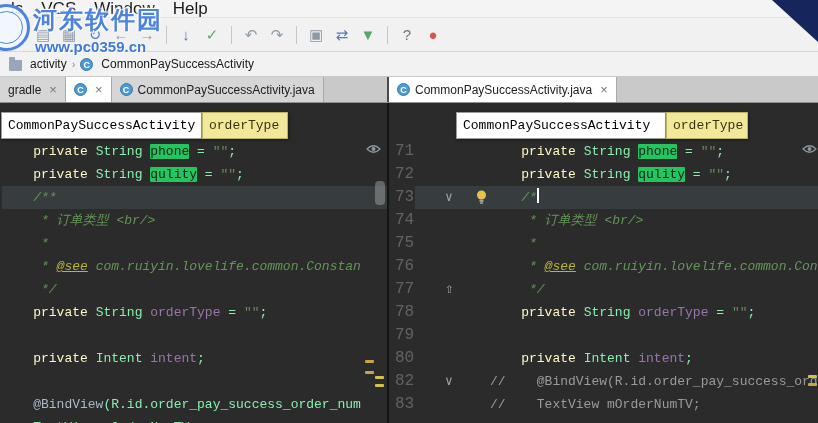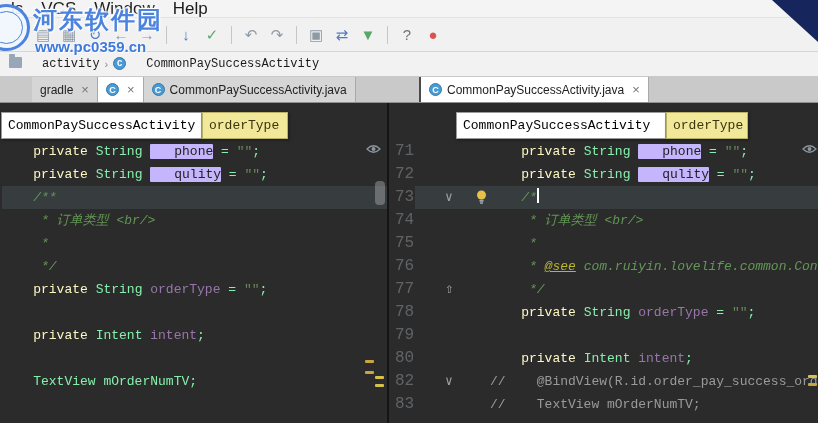--- a/index.html
+++ b/index.html
@@ -11,33 +11,33 @@
   .menubar { height:18px; background:#f4f4f4; display:flex; align-items:center;
     font-size:17px; color:#1b1b1b; padding-left:2px; border-bottom:1px solid #e2e2e2; }
   .menu-item { padding:0 9px; height:100%; display:flex; align-items:center; cursor:default; }
   .toolbar { height:34px; background:#f1f1f1; display:flex; align-items:center;
     padding-left:30px; border-bottom:1px solid #d6d6d6; }
   .tbtn { width:22px; height:22px; display:flex; align-items:center; justify-content:center;
     font-size:15px; margin:0 2px; border-radius:3px; }
   .tsep { width:1px; height:18px; background:#c6c6c6; margin:0 6px; }
   .navbar { height:25px; background:#f2f2f2; display:flex; align-items:center;
     font-size:12px; color:#1a1a1a; padding-left:7px; border-bottom:1px solid #c9c9c9; }
-  .crumb { display:flex; align-items:flex-start; gap:20px; padding:0 2px;font-family:Liberation Mono, monospace; }
+  .crumb { display:flex; align-items:flex-end; gap:8px; padding:0 2px; }
   .crumb-sep { color:#8a8a8a; padding:0 3px; font-size:11px; }
   .folder-ic { width:13px; height:11px; background:#97a7b7; border-radius:1px; position:relative; display:inline-block; }
   .folder-ic::before { content:""; position:absolute; top:-3px; left:0; width:6px; height:3px;
     background:#97a7b7; border-radius:1px 1px 0 0; }
   .cls-ic { width:13px; height:13px; border-radius:50%; background:#4a9bd5;
     color:#fff; font-size:9px; font-weight:bold; display:inline-flex;
     align-items:center; justify-content:center; border:1px solid #3779a8; }
 
   
   .tabbar { height:26px; background:#c9c9c9; display:flex; border-bottom:1px solid #8f8f8f; }
   .tabgroup { display:flex; height:100%; overflow:hidden; white-space:nowrap; }
-  .tabgroup.left { width:387px; flex:none;margin-left:32px; }
+  .tabgroup.left { width:387px; flex:none; }
   .tabgroup.right { flex:1; }
   .tab { display:flex; align-items:center; gap:5px; padding:0 8px; font-size:12px;
     color:#222; background:#d6d6d6; border-right:1px solid #a9a9a9; height:100%; }
   .tab.active { background:#ffffff; }
   .tab .close { color:#777; font-size:13px; margin-left:3px; }
   .tab-divider { width:2px; background:#4a4a4a; height:100%; flex:none; }
 
   
   .editors { position:relative; display:flex; height:320px; background:#2b2b2b; }
   .pane { position:relative; overflow:hidden; height:100%; }
@@ -59,21 +59,21 @@
   .gi-bulb { right:3px; }
 
   .t-kw  { color:#fef9c3; }
   .t-pl  { color:#86efac; }
   .t-ann { color:#a9b7c6; }
   .t-fd  { color:#9876aa; }
   .t-st  { color:#6a8759; }
   .t-doc { color:#629755; font-style:italic; }
   .t-see { color:#bbb529; font-style:italic; text-decoration:underline; }
   .t-cm  { color:#9a9a9a; }
-  .t-hlf { background:#c4b5fd; color:#222; border-radius:1px;padding-left:24px; }
+  .t-hlf { background:#22c55e; color:#222; border-radius:1px; }
   .caret { display:inline-block; width:2px; height:15px; background:#fff; vertical-align:-2px; }
 
   
   .popup { position:absolute; top:9px; height:27px; display:flex; align-items:center;
     font-family:"Liberation Mono","DejaVu Sans Mono",monospace; font-size:13px;
     padding-left:6px; z-index:6; box-shadow:1px 1px 3px rgba(0,0,0,.4); }
   .popup.white { background:#ffffff; border:1px solid #9b9b9b; color:#000; }
   .popup.yellow { background:#f2e89a; border:1px solid #b9b164; color:#3a3410; }
 
   
@@ -169,25 +169,27 @@
 
     <div class="pane left">
       <div class="popup white" style="left:1px; width:201px;">CommonPaySuccessActivity</div>
       <div class="popup yellow" style="left:202px; width:86px;">orderType</div>
       <div class="code-area" id="left-code">
           <div class="code-row"><span class="code-text"><span class="t-pl">    </span><span class="t-kw">private</span><span class="t-pl"> String </span><span class="t-hlf">phone</span><span class="t-pl"> = </span><span class="t-st">""</span><span class="t-pl">;</span></span></div>
           <div class="code-row"><span class="code-text"><span class="t-pl">    </span><span class="t-kw">private</span><span class="t-pl"> String </span><span class="t-hlf">qulity</span><span class="t-pl"> = </span><span class="t-st">""</span><span class="t-pl">;</span></span></div>
           <div class="code-row hl-row"><span class="code-text"><span class="t-pl">    </span><span class="t-doc">/**</span></span></div>
           <div class="code-row"><span class="code-text"><span class="t-doc">     * 订单类型 &lt;br/&gt;</span></span></div>
           <div class="code-row"><span class="code-text"><span class="t-doc">     *</span></span></div>
+          <div class="code-row"><span class="code-text"><span class="t-doc">     * </span><span class="t-see">@see</span><span class="t-doc"> com.ruiyin.lovelife.common.Constan</span></span></div>
           <div class="code-row"><span class="code-text"><span class="t-doc">     */</span></span></div>
           <div class="code-row"><span class="code-text"><span class="t-pl">    </span><span class="t-kw">private</span><span class="t-pl"> String </span><span class="t-fd">orderType</span><span class="t-pl"> = </span><span class="t-st">""</span><span class="t-pl">;</span></span></div>
           <div class="code-row"><span class="code-text"></span></div>
           <div class="code-row"><span class="code-text"><span class="t-pl">    </span><span class="t-kw">private</span><span class="t-pl"> Intent </span><span class="t-fd">intent</span><span class="t-pl">;</span></span></div>
           <div class="code-row"><span class="code-text"></span></div>
+          <div class="code-row"><span class="code-text"><span class="t-ann">    @BindView</span><span class="t-pl">(R.id.order_pay_success_order_num</span></span></div>
           <div class="code-row"><span class="code-text"><span class="t-pl">    TextView mOrderNumTV;</span></span></div>
         </div>
 
       <span class="stripe-eye" style="right:6px; top:37px;">
         <svg width="15" height="10" viewBox="0 0 15 10">
             <path d="M1 5 Q7.5 -1.5 14 5 Q7.5 11.5 1 5 Z" fill="none" stroke="#8e979d" stroke-width="1.2"></path>
             <circle cx="7.5" cy="5" r="2" fill="#8e979d"></circle>
           </svg>
       </span>
       <span class="stripe-thumb" style="right:2px; top:78px;"></span>

